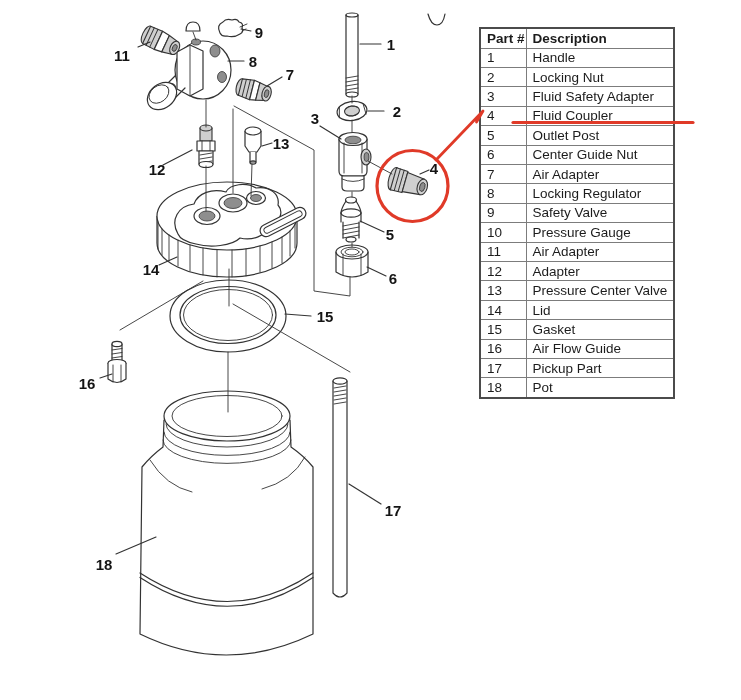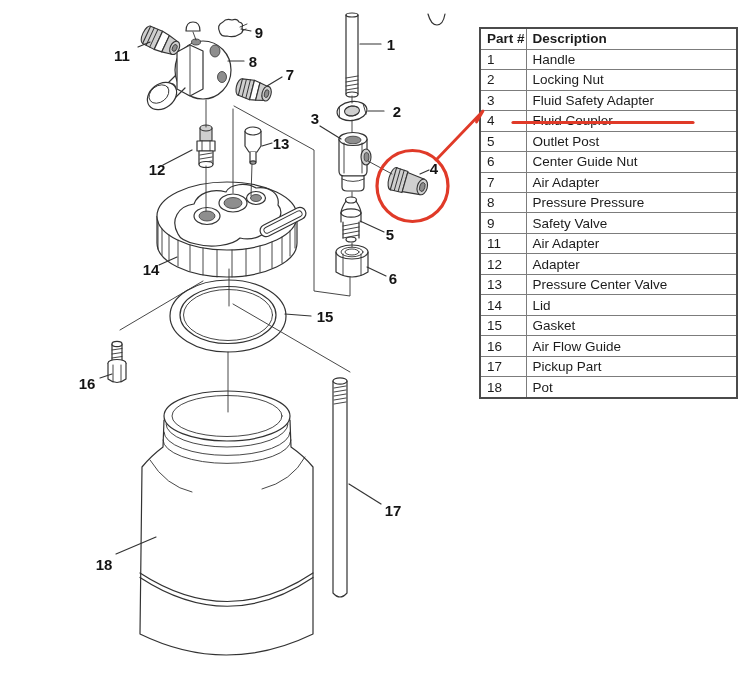--- a/index.html
+++ b/index.html
@@ -1,20 +1,20 @@
 <!DOCTYPE html>
 <html><head>
 <meta charset="utf-8">
 <style>
   html,body{margin:0;padding:0;background:#fff}
   #app{position:relative;width:741px;height:700px;background:#ffffff;overflow:hidden;
        font-family:"Liberation Sans",sans-serif}
   #diagram-svg{position:absolute;left:0;top:0;z-index:2;pointer-events:none}
   .parts-table{position:absolute;left:479px;top:27px;width:218px;height:372px;z-index:1}
-  .parts-table table{border-collapse:collapse;width:259px;height:372px;table-layout:fixed;
+  .parts-table table{border-collapse:collapse;width:196px;height:372px;table-layout:fixed;
        border:2px solid #4b4b4b}
   .parts-table th,.parts-table td{border:1px solid #7c7c7c;padding:0 0 0 6px;
        font-size:13.5px;color:#1c1c1c;text-align:left;vertical-align:middle;
        white-space:nowrap;overflow:hidden;font-family:"Liberation Sans",sans-serif}
   .parts-table th{font-weight:bold}
   
   .ln{fill:none;stroke:#333;stroke-width:1.2;stroke-linecap:round;stroke-linejoin:round}
   .thin{stroke-width:0.9}
   .fw{fill:#ffffff;stroke:#333;stroke-width:1.2;stroke-linejoin:round}
   .fg{fill:#cfcfcf;stroke:#333;stroke-width:1.1;stroke-linejoin:round}
@@ -62,25 +62,29 @@
       <tr>
             <td>6</td>
             <td>Center Guide Nut</td>
           </tr>
       <tr>
             <td>7</td>
             <td>Air Adapter</td>
           </tr>
       <tr>
             <td>8</td>
-            <td>Pressure Pressure</td>
+            <td>Locking Regulator</td>
           </tr>
       <tr>
             <td>9</td>
             <td>Safety Valve</td>
+          </tr>
+      <tr>
+            <td>10</td>
+            <td>Pressure Gauge</td>
           </tr>
       <tr>
             <td>11</td>
             <td>Air Adapter</td>
           </tr>
       <tr>
             <td>12</td>
             <td>Adapter</td>
           </tr>
       <tr>

